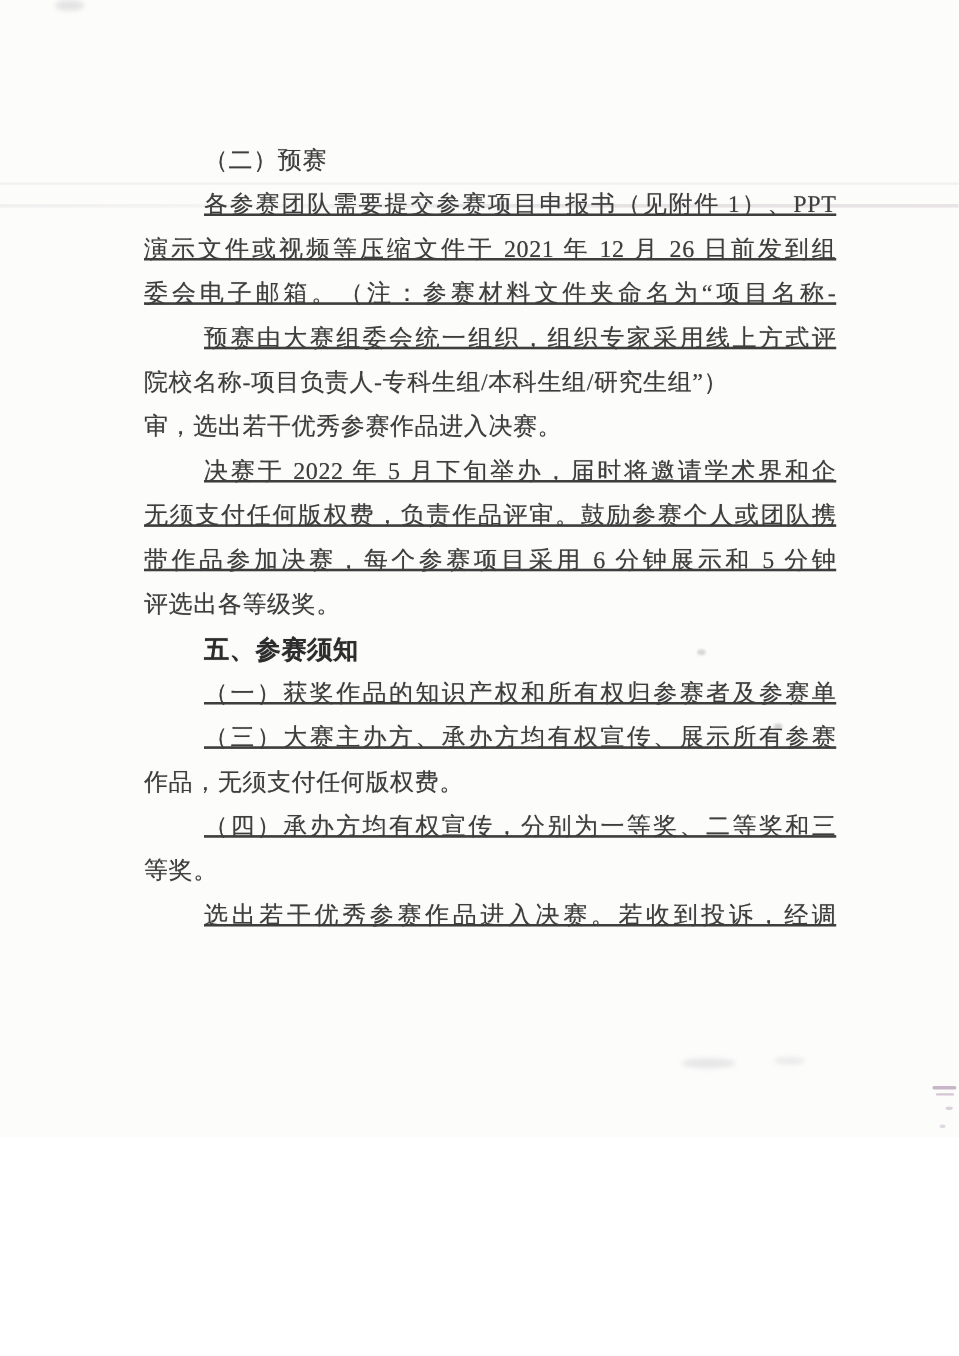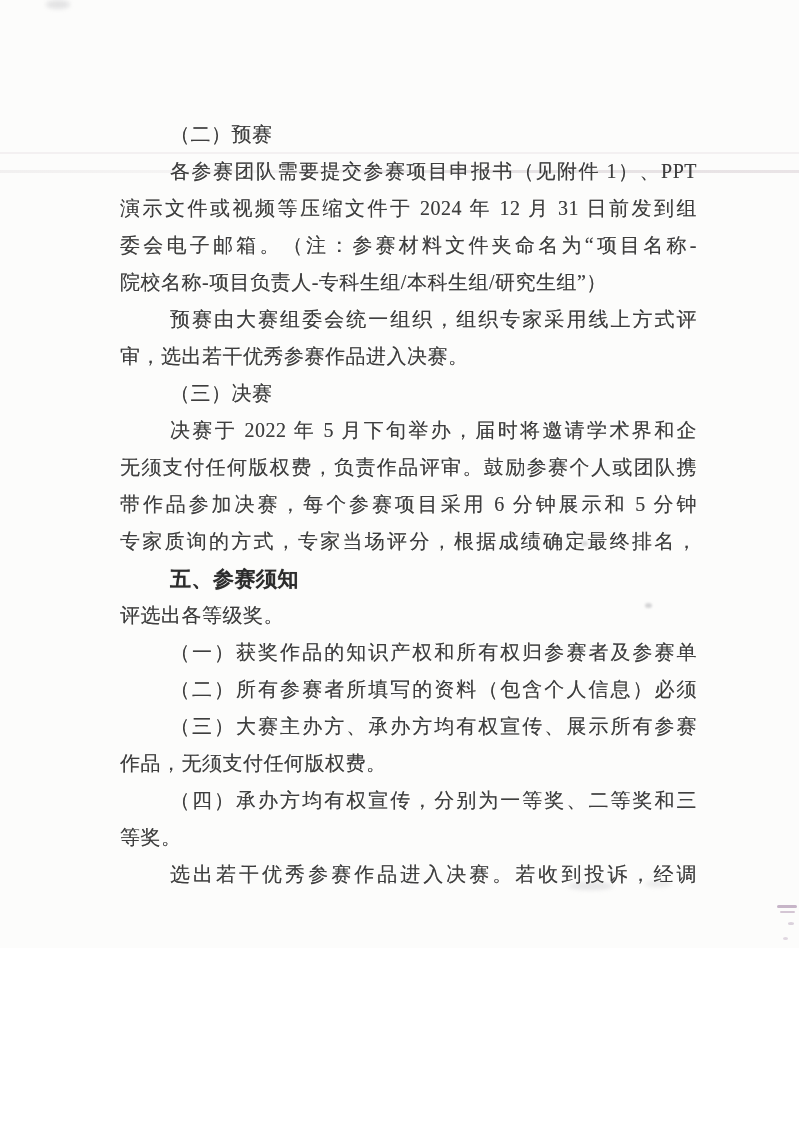--- a/index.html
+++ b/index.html
@@ -27,20 +27,21 @@
     font-size: 20px;
     letter-spacing: 0.5px;
     color: #3e3e3e;
     text-shadow: 0 0 0.6px rgba(62,62,62,0.55);
     white-space: normal;
     overflow: hidden;
   }
   .line.fill {
     text-align: justify;
     text-align-last: justify;
+    text-decoration: underline;
   }
   .line.indent {
     text-indent: 50px;
   }
   .line.heading {
     font-family: "Liberation Sans", "DejaVu Sans", sans-serif;
     font-weight: bold;
     font-size: 21px;
     color: #2c2c2c;
     text-shadow: 0 0 0.7px rgba(44,44,44,0.6);
@@ -114,34 +115,31 @@
   <div class="artifact smudge-b2"></div>
   <div class="artifact mark-r1"></div>
   <div class="artifact mark-r2"></div>
   <div class="artifact mark-r3"></div>
   <div class="artifact mark-r4"></div>
   <div class="artifact mark-r5"></div>
 
   <div class="text-block" id="text-block">
       <div class="line indent">（二）预赛</div>
       <div class="line indent fill">各参赛团队需要提交参赛项目申报书（见附件 1）、PPT</div>
-      <div class="line fill">演示文件或视频等压缩文件于 2024 年 12 月 31 日前发到组</div>
+      <div class="line fill">演示文件或视频等压缩文件于 2021 年 12 月 26 日前发到组</div>
       <div class="line fill">委会电子邮箱。（注：参赛材料文件夹命名为“项目名称-</div>
+      <div class="line indent fill">预赛由大赛组委会统一组织，组织专家采用线上方式评</div>
       <div class="line">院校名称-项目负责人-专科生组/本科生组/研究生组”）</div>
-      <div class="line indent fill">预赛由大赛组委会统一组织，组织专家采用线上方式评</div>
       <div class="line">审，选出若干优秀参赛作品进入决赛。</div>
-      <div class="line indent">（三）决赛</div>
       <div class="line indent fill">决赛于 2022 年 5 月下旬举办，届时将邀请学术界和企</div>
       <div class="line fill">无须支付任何版权费，负责作品评审。鼓励参赛个人或团队携</div>
       <div class="line fill">带作品参加决赛，每个参赛项目采用 6 分钟展示和 5 分钟</div>
-      <div class="line fill">专家质询的方式，专家当场评分，根据成绩确定最终排名，</div>
+      <div class="line">评选出各等级奖。</div>
       <div class="line indent heading">五、参赛须知</div>
-      <div class="line">评选出各等级奖。</div>
       <div class="line indent fill">（一）获奖作品的知识产权和所有权归参赛者及参赛单</div>
-      <div class="line indent fill">（二）所有参赛者所填写的资料（包含个人信息）必须</div>
       <div class="line indent fill">（三）大赛主办方、承办方均有权宣传、展示所有参赛</div>
       <div class="line">作品，无须支付任何版权费。</div>
       <div class="line indent fill">（四）承办方均有权宣传，分别为一等奖、二等奖和三</div>
       <div class="line">等奖。</div>
       <div class="line indent fill">选出若干优秀参赛作品进入决赛。若收到投诉，经调</div>
     </div>
 
   <div class="page-number">3</div>
 </div>
 

